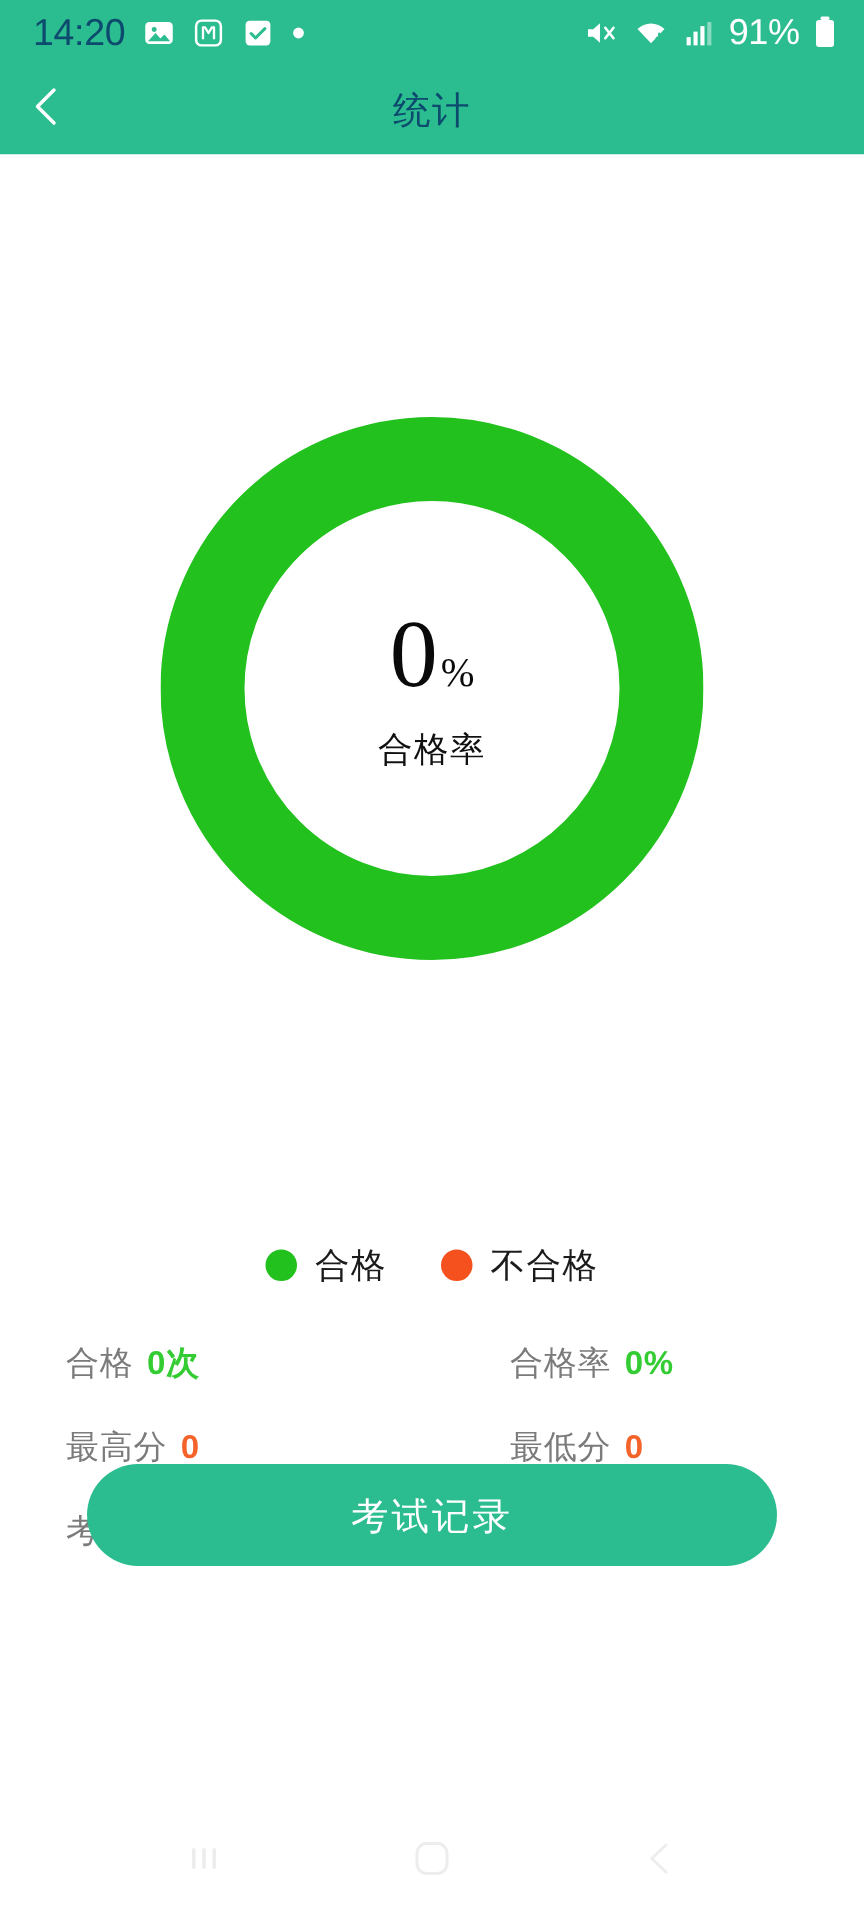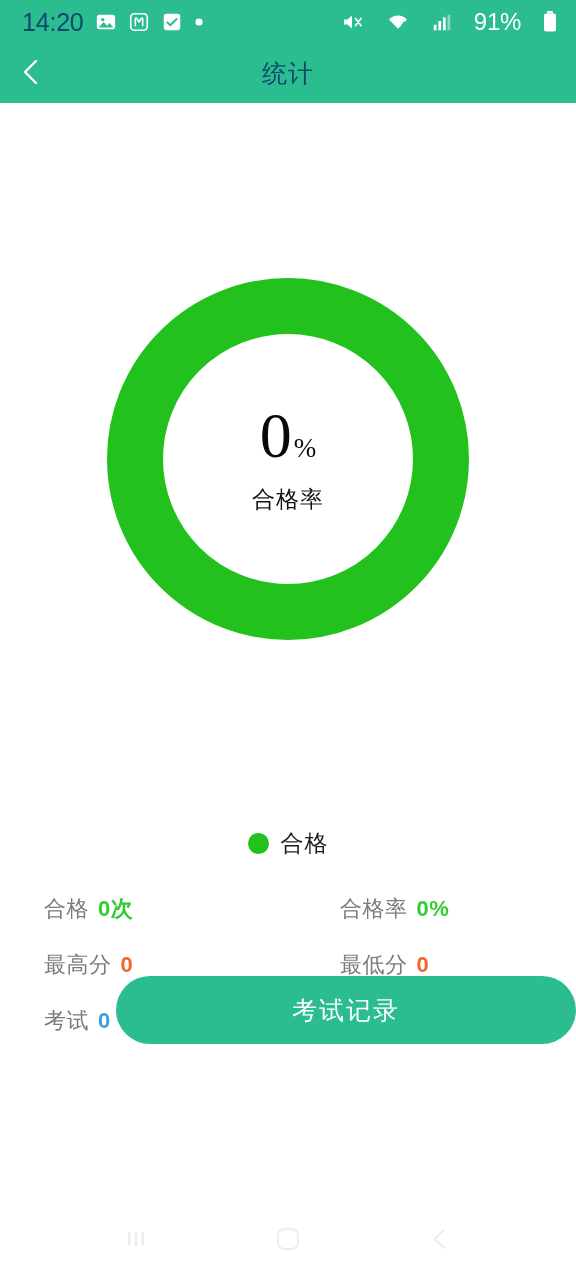--- a/index.html
+++ b/index.html
@@ -33,21 +33,21 @@
   }
   .status-time {
     font-size: 25px;
     letter-spacing: -0.2px;
     color: #0c4a6e;
     font-weight: 400;
   }
   .status-right {
     display: flex;
     align-items: center;
-    gap: 21px;
+    gap: 9px;
   }
   .battery-pct {
     font-size: 24px;
     color: #ffffff;
     letter-spacing: -0.3px;
   }
   .sicon { display: block; }
 
   
   .app-bar {
@@ -180,21 +180,21 @@
   .v-green  { color: #33cc33; }
   .v-orange { color: #f4632a; }
   .v-blue   { color: #3d9fe0; }
 
   
   .btn-wrap {
     position: absolute;
     left: 0; right: 0;
     top: 873px;
     display: flex;
-    justify-content: flex-end;
+    justify-content: center;
   }
   .primary-btn {
     width: 460px;
     height: 68px;
     border-radius: 34px;
     background: #2bbd8f;
     color: #ffffff;
     font-size: 25px;
     letter-spacing: 2px;
     border: none;
@@ -325,20 +325,24 @@
         <div class="donut-label">合格率</div>
       </div>
     </div>
   </div>
 
   <div class="legend">
     <div class="legend-item">
       <span class="legend-dot" style="background:#22c11e"></span>
       <span class="legend-text">合格</span>
     </div>
+    <div class="legend-item">
+      <span class="legend-dot" style="background:#f4511e"></span>
+      <span class="legend-text">不合格</span>
+    </div>
   </div>
 
   <div class="stats">
     <div class="stat-row">
       <div class="stat-cell">
         <span class="stat-label">合格</span>
         <span class="stat-value v-green">0次</span>
       </div>
       <div class="stat-cell right">
         <span class="stat-label">合格率</span>

